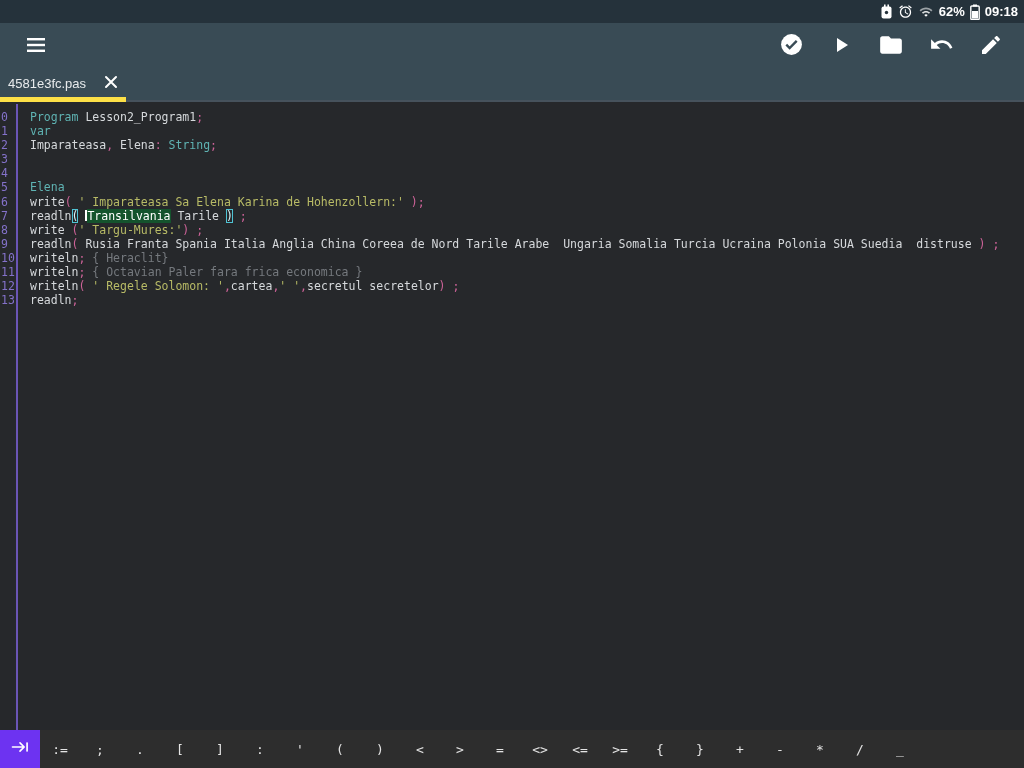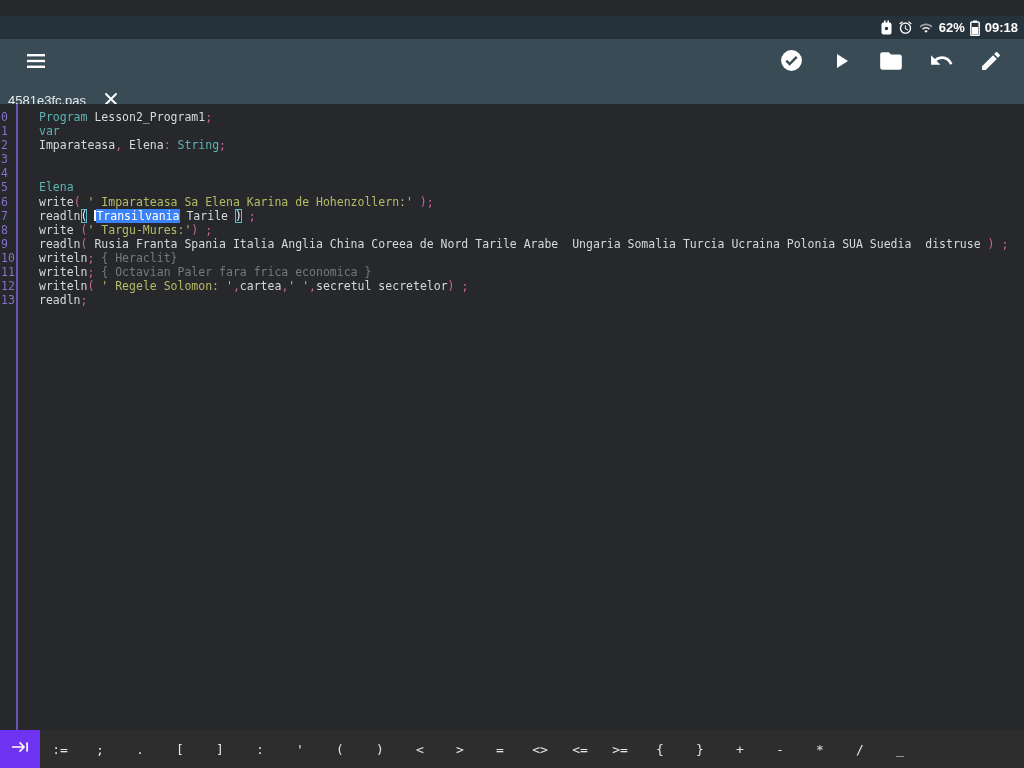--- a/index.html
+++ b/index.html
@@ -5,65 +5,65 @@
   * { margin:0; padding:0; box-sizing:border-box; }
   html,body { background:#000; }
   .screen {
     position:relative; width:1024px; height:768px; overflow:hidden;
     background:#26282B; font-family:"Liberation Sans", sans-serif;
   }
 
   
   .statusbar {
     height:23px; background:#25323B; display:flex; align-items:center;
-    justify-content:flex-end; gap:5px; padding:0 6px 0 0; color:#FFFFFF;margin-top:16px;
+    justify-content:flex-end; gap:5px; padding:0 6px 0 0; color:#FFFFFF;
   }
   .statusbar .st-text { font-size:13px; font-weight:bold; color:#FFFFFF; }
   .st-icon { display:flex; align-items:center; }
 
   
   .toolbar {
     height:47px; background:#394B55; display:flex; align-items:center;
   }
   .menu-btn { margin-left:24px; width:24px; height:24px; display:flex; align-items:center; cursor:pointer; }
   .toolbar .spacer { flex:1; }
   .tool-group { display:flex; align-items:center; gap:24px; margin-right:20px; }
   .tool-btn { width:26px; height:26px; display:flex; align-items:center; justify-content:center; cursor:pointer; }
 
   
   .tabbar {
     height:32px; background:#394B55; display:flex; align-items:stretch;
     border-bottom:2px solid #46525C;
   }
   .tab {
     width:126px; display:flex; align-items:center; padding:0 8px;
-    border-bottom:3px solid #fde047; margin-bottom:-2px; cursor:pointer;
+    border-bottom:5px solid #fde047; margin-bottom:-2px; cursor:pointer;
   }
   .tab-label { color:#E8EBED; font-size:13px; flex:1; white-space:nowrap; overflow:hidden; }
   .tab-close { width:15px; height:15px; display:flex; align-items:center; justify-content:center; cursor:pointer; }
 
   
   .editor {
     position:absolute; top:104px; bottom:38px; left:0; right:0;
     background:#26282B; overflow:hidden;
     font-family:"DejaVu Sans Mono", monospace; font-size:11.5px; line-height:14.1px;
   }
   .gutter-line {
     position:absolute; left:16px; top:0; bottom:0; width:1.5px; background:#6A55B5;
   }
   .code-lines { padding-top:6px; }
   .line { display:flex; white-space:pre; }
   .num { width:16px; flex:none; padding-left:1px; color:#8472CA; }
-  .code { padding-left:23px; white-space:pre; }
+  .code { padding-left:14px; white-space:pre; }
   .tk-kw  { color:#5FB3B3; }
   .tk-txt { color:#D6D9DC; }
   .tk-pun { color:#CE6399; }
   .tk-str { color:#B8BB66;margin-top:20px; }
   .tk-com { color:#75797E; }
-  .tk-sel { background:#3b82f6; color:#FFFFFF; }
+  .tk-sel { background:#14532d; color:#FFFFFF; }
   .tk-brk { color:#DCF5F8; box-shadow:inset 0 0 0 1px #4FC3D4; }
   .tk-cur { display:inline-block; width:2px; height:11px; background:#FFFFFF; vertical-align:-1px; }
 
   
   .symbolbar {
     position:absolute; left:0; right:0; bottom:0; height:38px; background:#2D2D2D;
     display:flex; align-items:center;
   }
   .tabkey {
     width:40px; height:38px; background:#6D33F1; flex:none;

